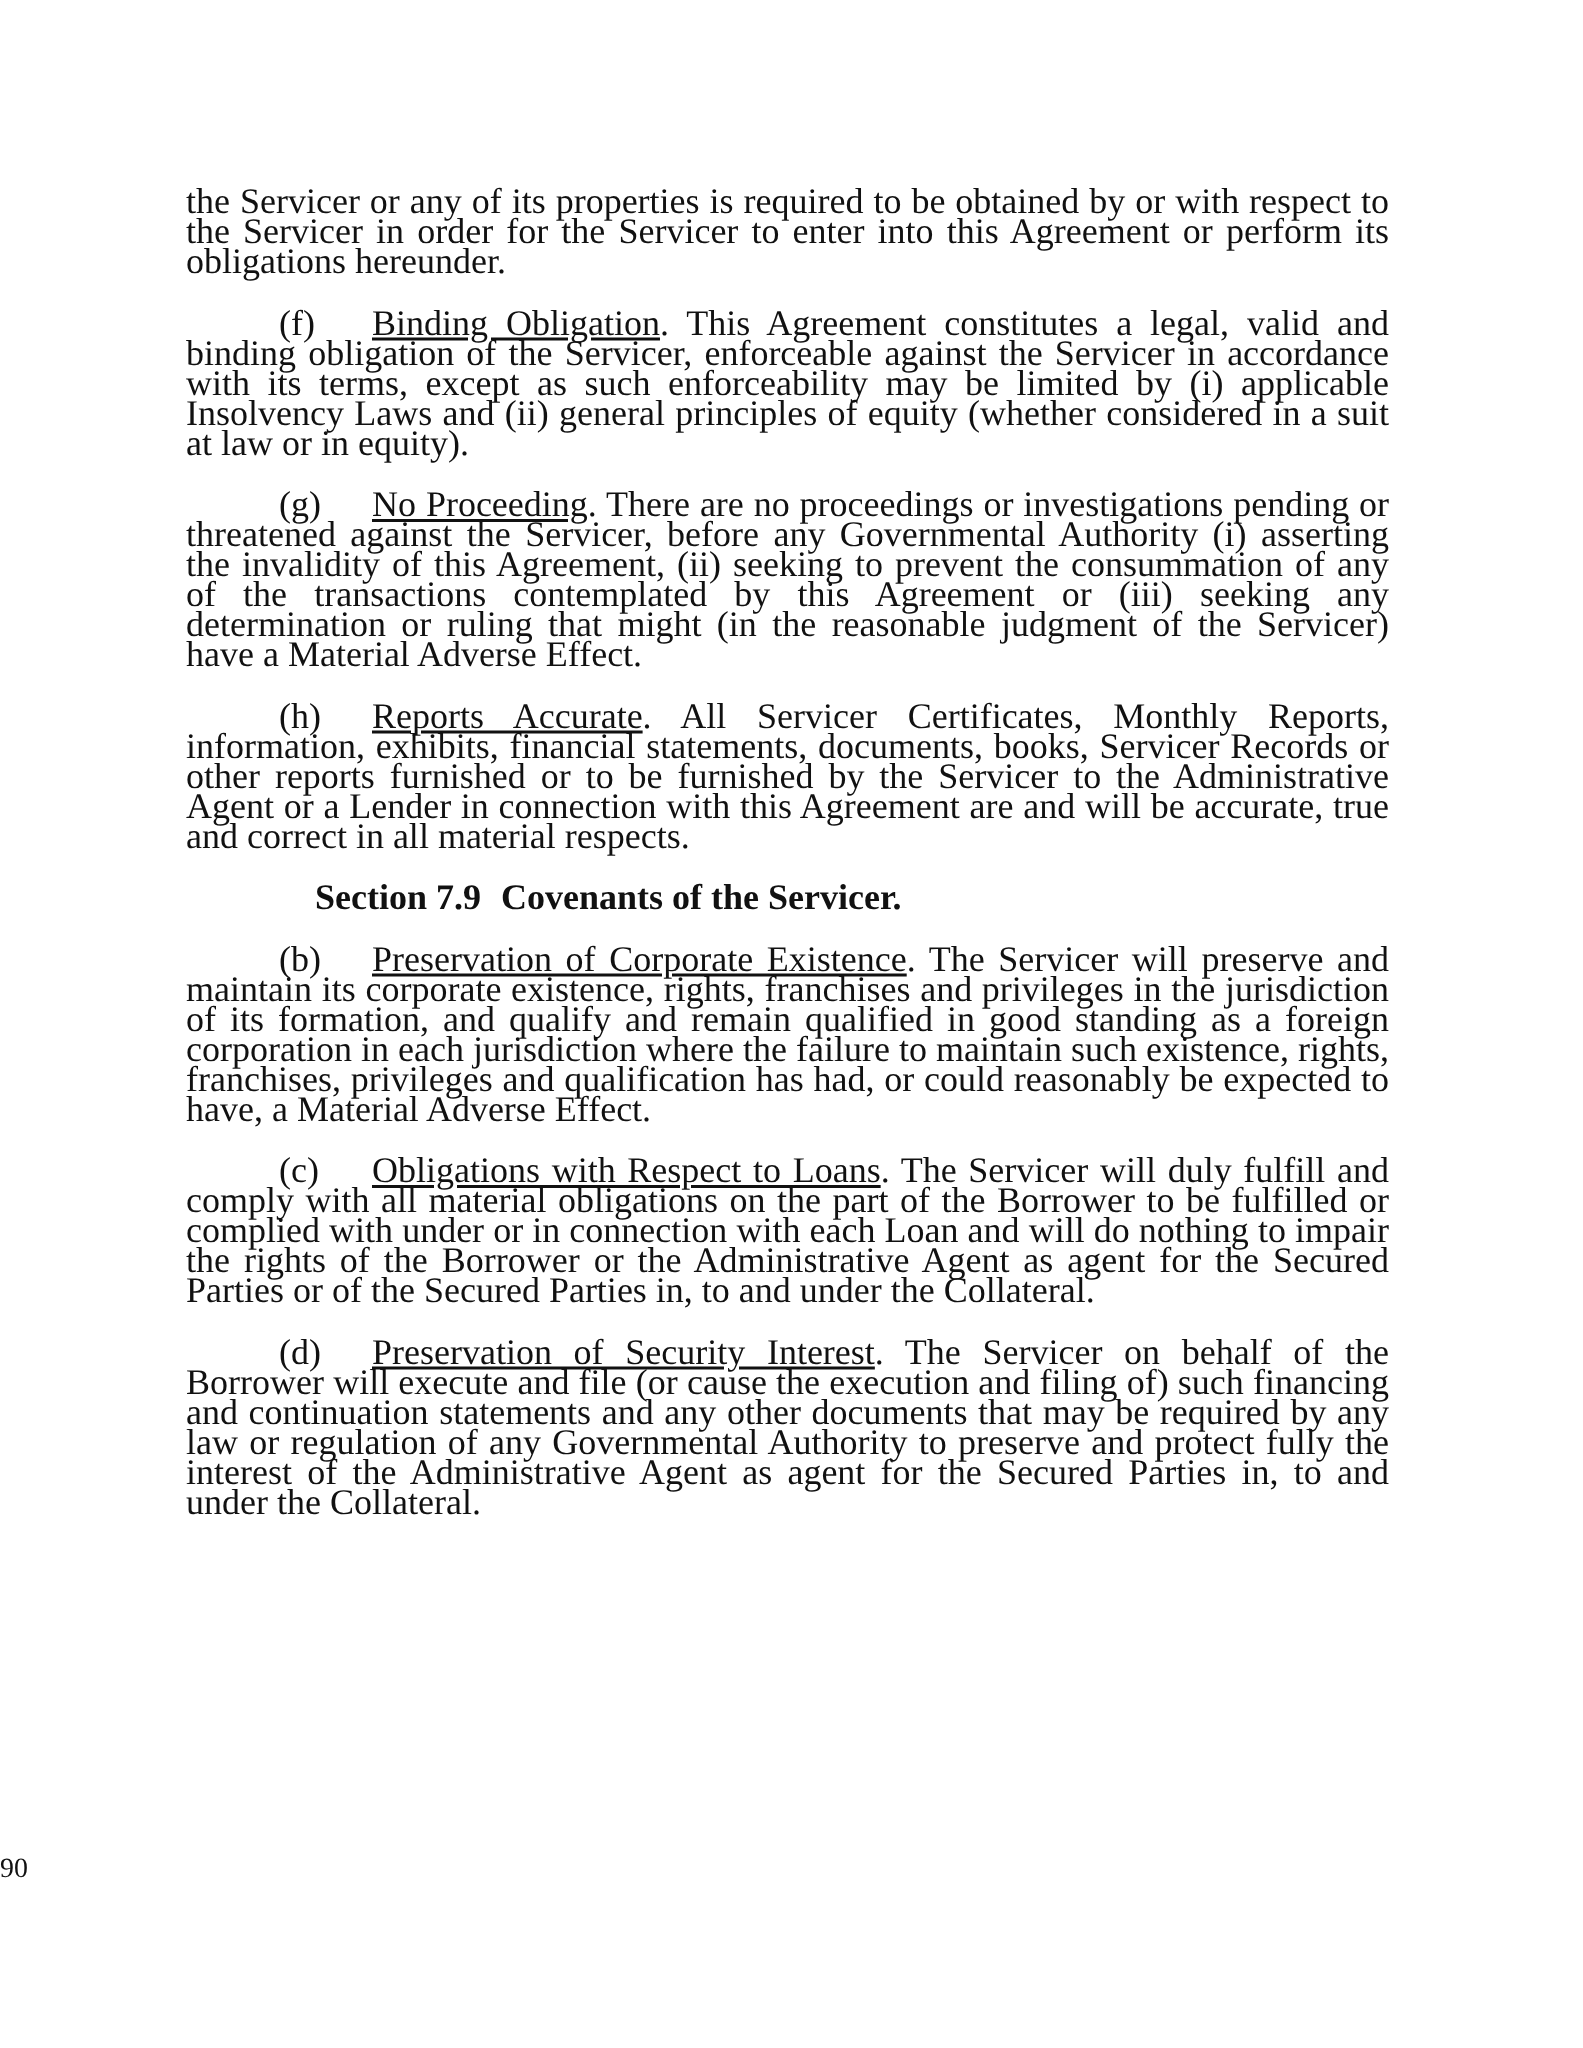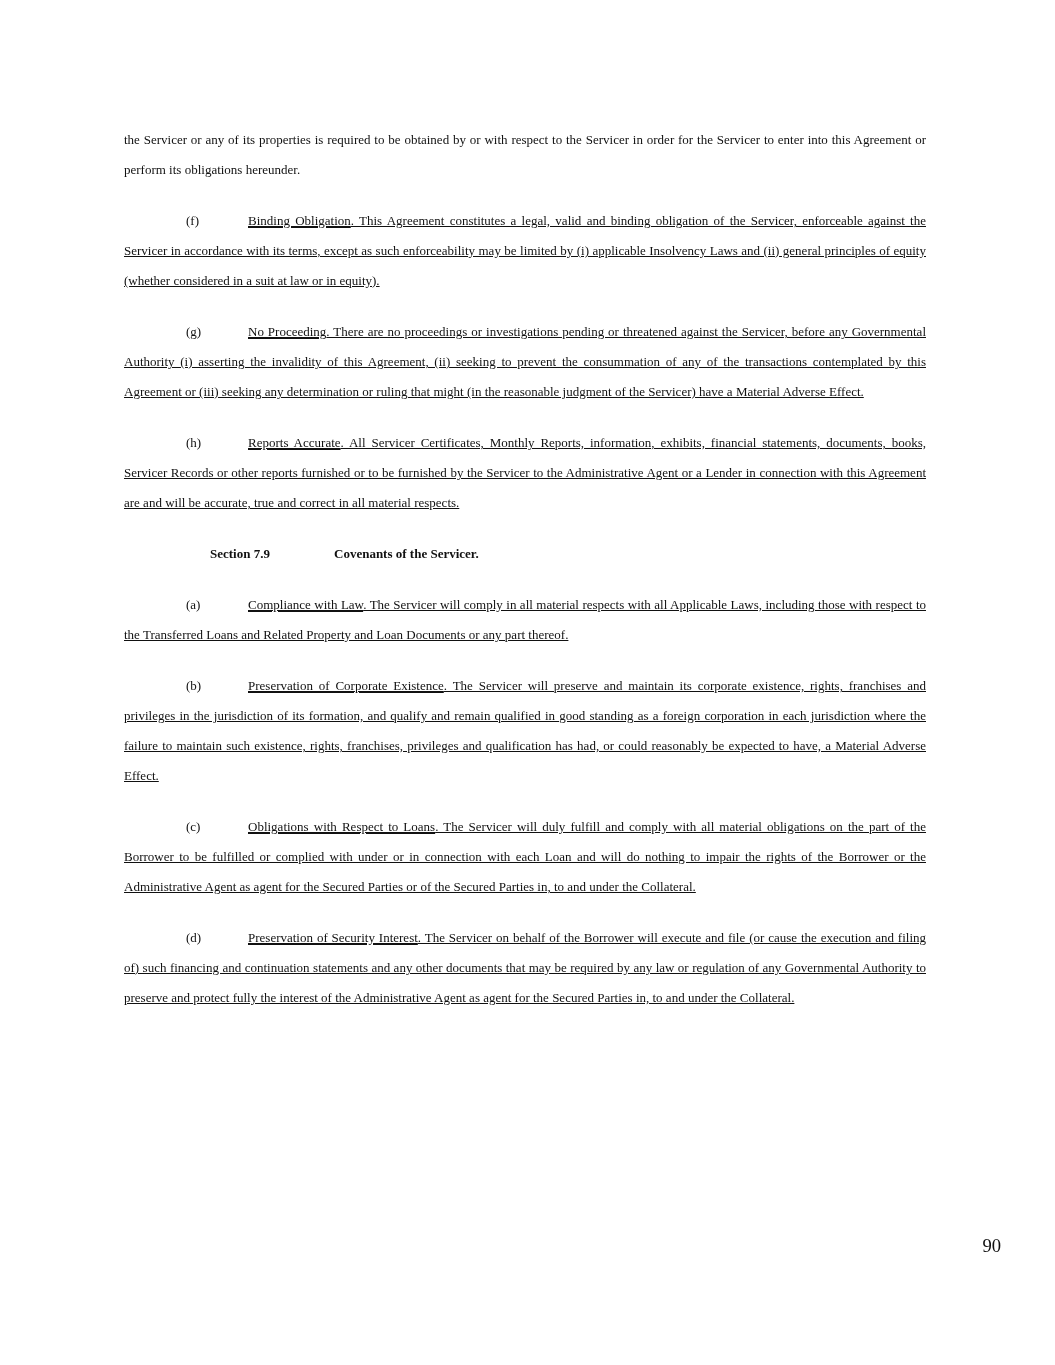--- a/index.html
+++ b/index.html
@@ -13,31 +13,30 @@
       position: relative;
       overflow: hidden;
       font-family: "Liberation Serif", "DejaVu Serif", serif;
       color: #111111;
     }
     .page {
       position: absolute;
       left: 124px;
       top: 125px;
       width: 802px;
-      font-size: 13px;
-      line-height: 30px;
+      font-size: 24px;
+      line-height: 20px;
     }
     .para {
       margin: 0 0 21px 0;
       text-align: justify;
       text-align-last: left;
     }
     .para.indent {
       text-indent: 62px;
-      text-decoration: underline;
     }
     .label {
       display: inline-block;
       width: 62px;
       text-indent: 0;
     }
     .heading-u {
       text-decoration: underline;
       text-underline-offset: 2px;
     }
@@ -56,42 +55,41 @@
     }
     .plain-indent {
       margin: 0 0 21px 0;
       padding-left: 62px;
     }
     .page-number {
       position: absolute;
       left: 0;
       width: 1001px;
       top: 1234px;
-      text-align: right;
+      text-align: left;
       font-size: 18.6px;
       line-height: 23.7px;
     }
   </style>
 </head>
 <body>
 
 <div class="page">
 
   <p class="para">the Servicer or any of its properties is required to be obtained by or with respect to the Servicer in order for the Servicer to enter into this Agreement or perform its obligations hereunder.</p>
 
   <p class="para indent"><span class="label">(f)</span><span class="heading-u">Binding Obligation</span><span>.  This Agreement constitutes a legal, valid and binding obligation of the Servicer, enforceable against the Servicer in accordance with its terms, except as such enforceability may be limited by (i) applicable Insolvency Laws and (ii) general principles of equity (whether considered in a suit at law or in equity).</span></p>
 
   <p class="para indent"><span class="label">(g)</span><span class="heading-u">No Proceeding</span><span>.  There are no proceedings or investigations pending or threatened against the Servicer, before any Governmental Authority (i) asserting the invalidity of this Agreement, (ii) seeking to prevent the consummation of any of the transactions contemplated by this Agreement or (iii) seeking any determination or ruling that might (in the reasonable judgment of the Servicer) have a Material Adverse Effect.</span></p>
 
   <p class="para indent"><span class="label">(h)</span><span class="heading-u">Reports Accurate</span><span>.  All Servicer Certificates, Monthly Reports, information, exhibits, financial statements, documents, books, Servicer Records or other reports furnished or to be furnished by the Servicer to the Administrative Agent or a Lender in connection with this Agreement are and will be accurate, true and correct in all material respects.</span></p>
 
   <p class="section-heading"><span class="section-number">Section 7.9</span><span class="section-title">Covenants of the Servicer</span><span>.</span></p>
 
 
-  <p class="para indent"><span class="label">(a)</span><span class="heading-u">Compliance with Law</span><span>.  The Servicer will comply in all material respects with all Applicable Laws, including those with respect to the Transferred Loans and Related Property and Loan Documents or any part thereof.</span></p>
 
   <p class="para indent"><span class="label">(b)</span><span class="heading-u">Preservation of Corporate Existence</span><span>.  The Servicer will preserve and maintain its corporate existence, rights, franchises and privileges in the jurisdiction of its formation, and qualify and remain qualified in good standing as a foreign corporation in each jurisdiction where the failure to maintain such existence, rights, franchises, privileges and qualification has had, or could reasonably be expected to have, a Material Adverse Effect.</span></p>
 
   <p class="para indent"><span class="label">(c)</span><span class="heading-u">Obligations with Respect to Loans</span><span>.  The Servicer will duly fulfill and comply with all material obligations on the part of the Borrower to be fulfilled or complied with under or in connection with each Loan and will do nothing to impair the rights of the Borrower or the Administrative Agent as agent for the Secured Parties or of the Secured Parties in, to and under the Collateral.</span></p>
 
   <p class="para indent"><span class="label">(d)</span><span class="heading-u">Preservation of Security Interest</span><span>.  The Servicer on behalf of the Borrower will execute and file (or cause the execution and filing of) such financing and continuation statements and any other documents that may be required by any law or regulation of any Governmental Authority to preserve and protect fully the interest of the Administrative Agent as agent for the Secured Parties in, to and under the Collateral.</span></p>
 
 
 </div>
 

